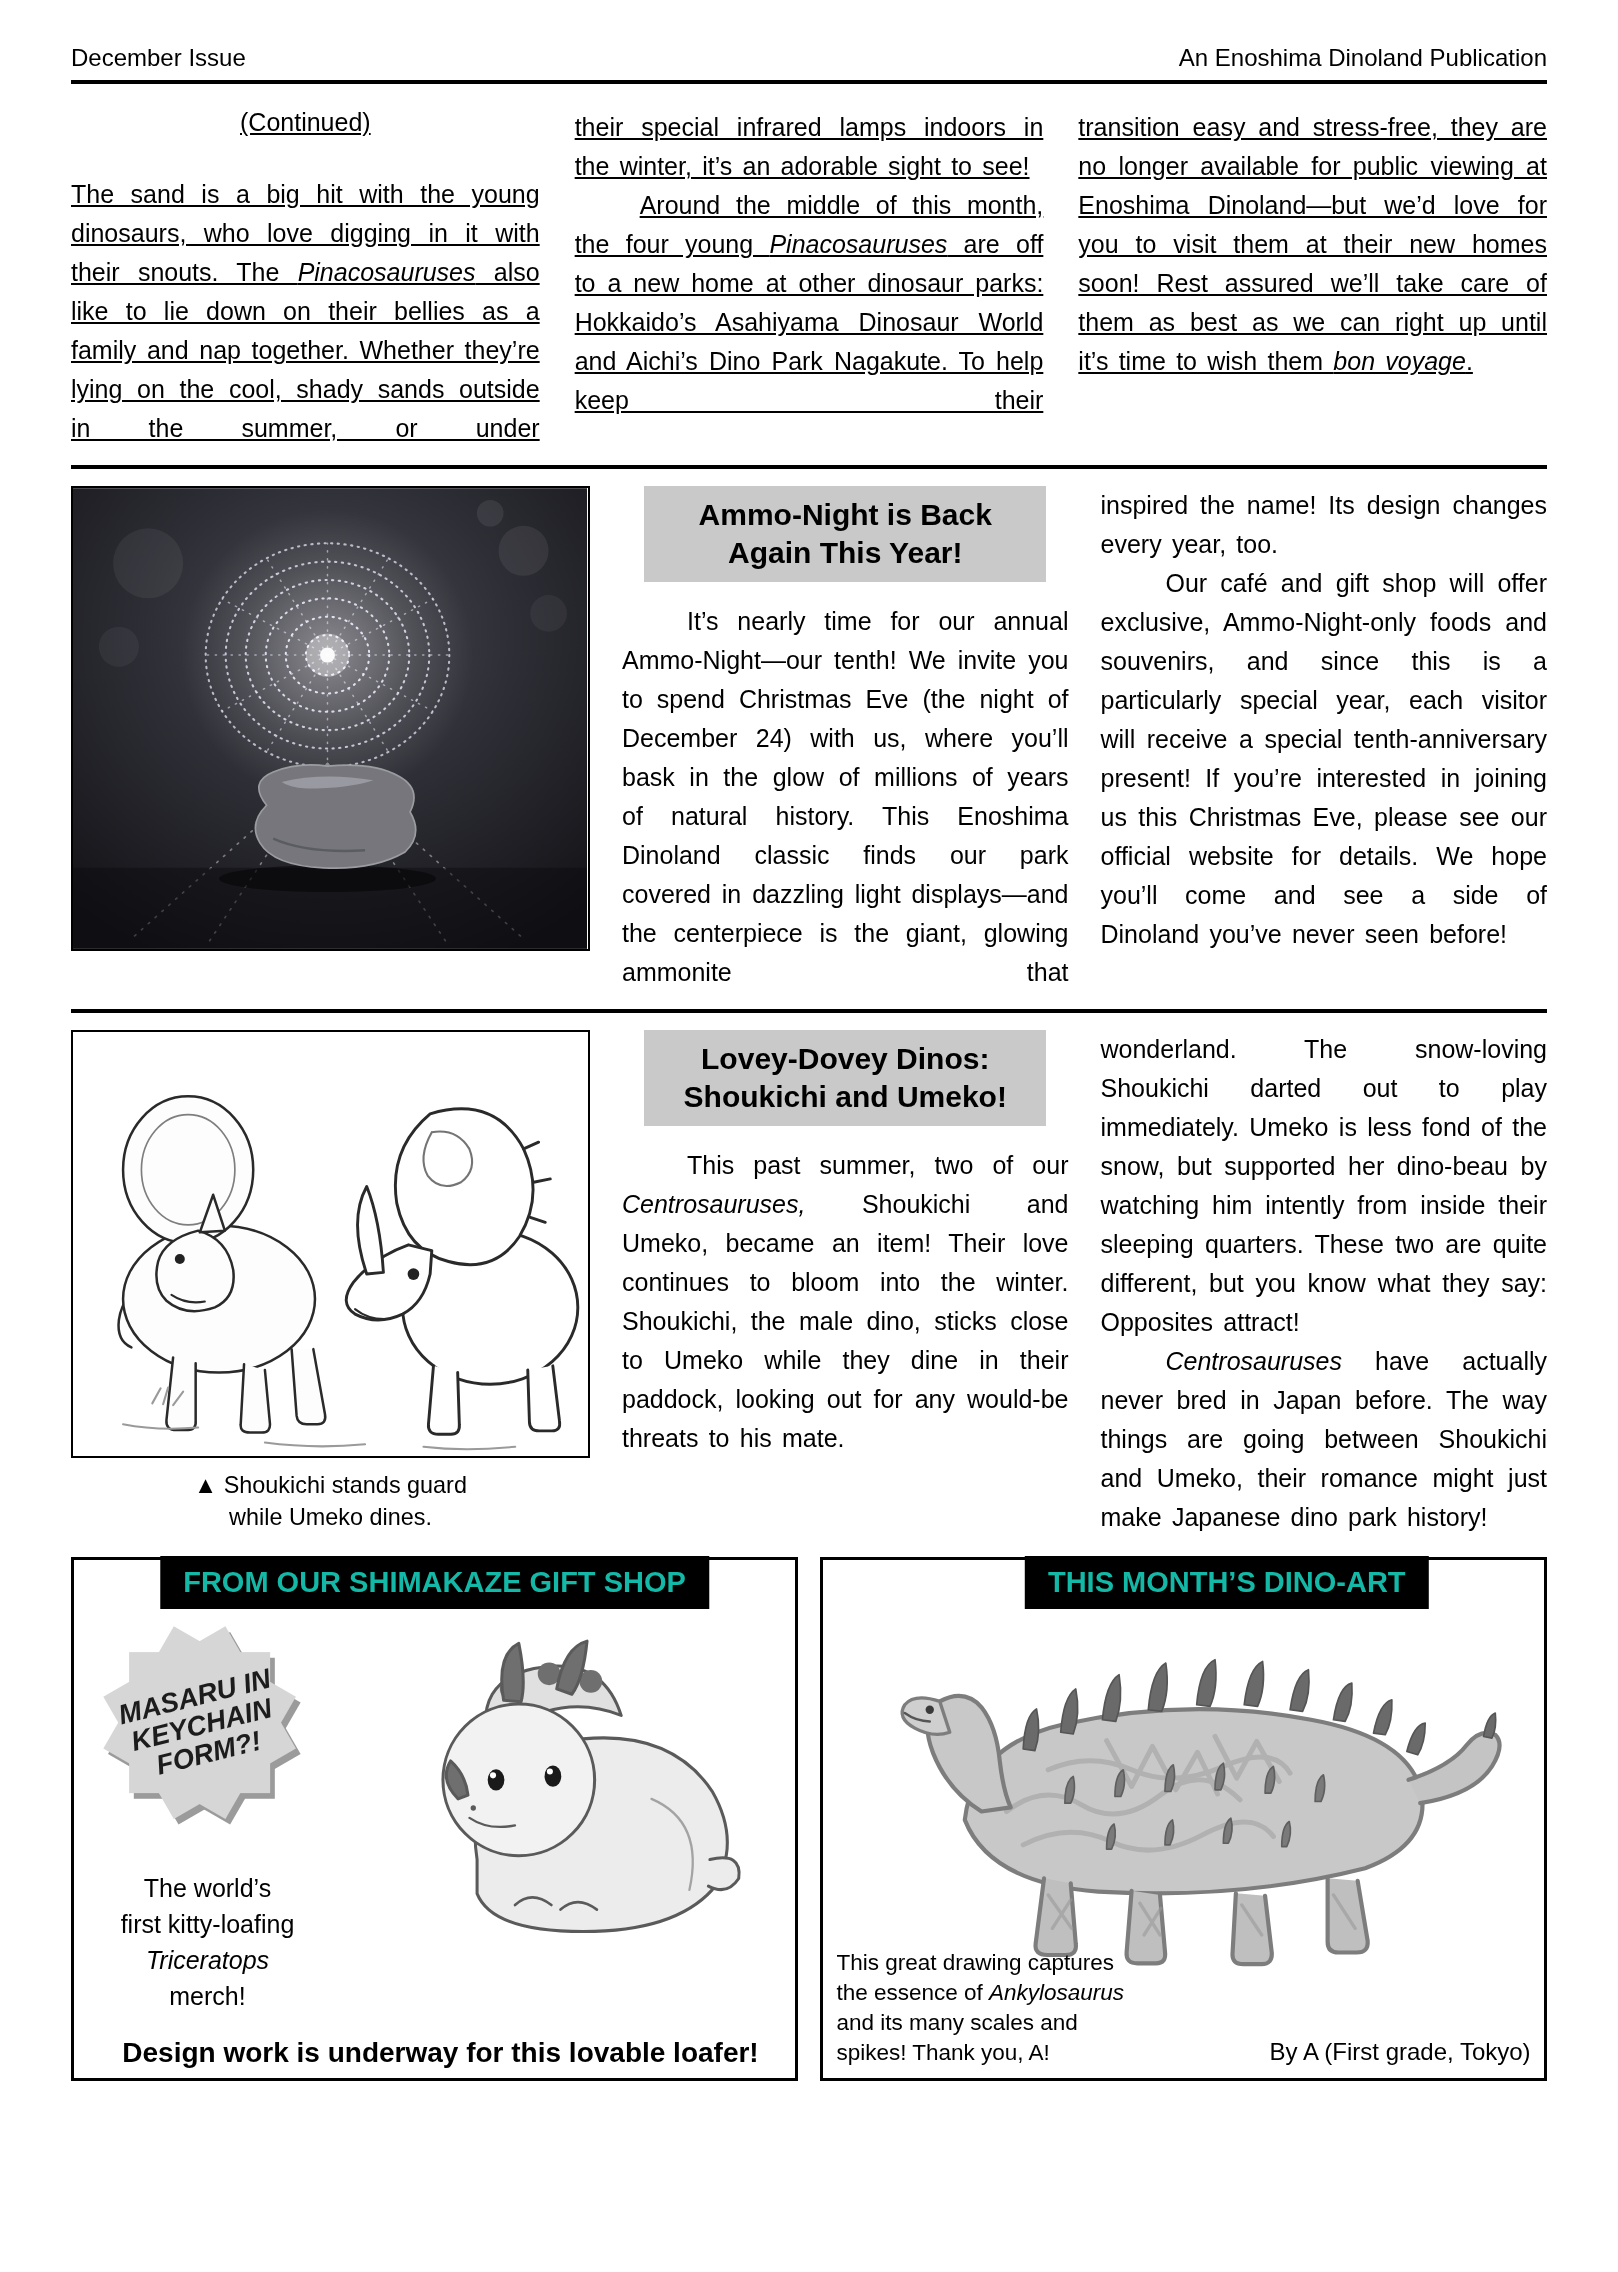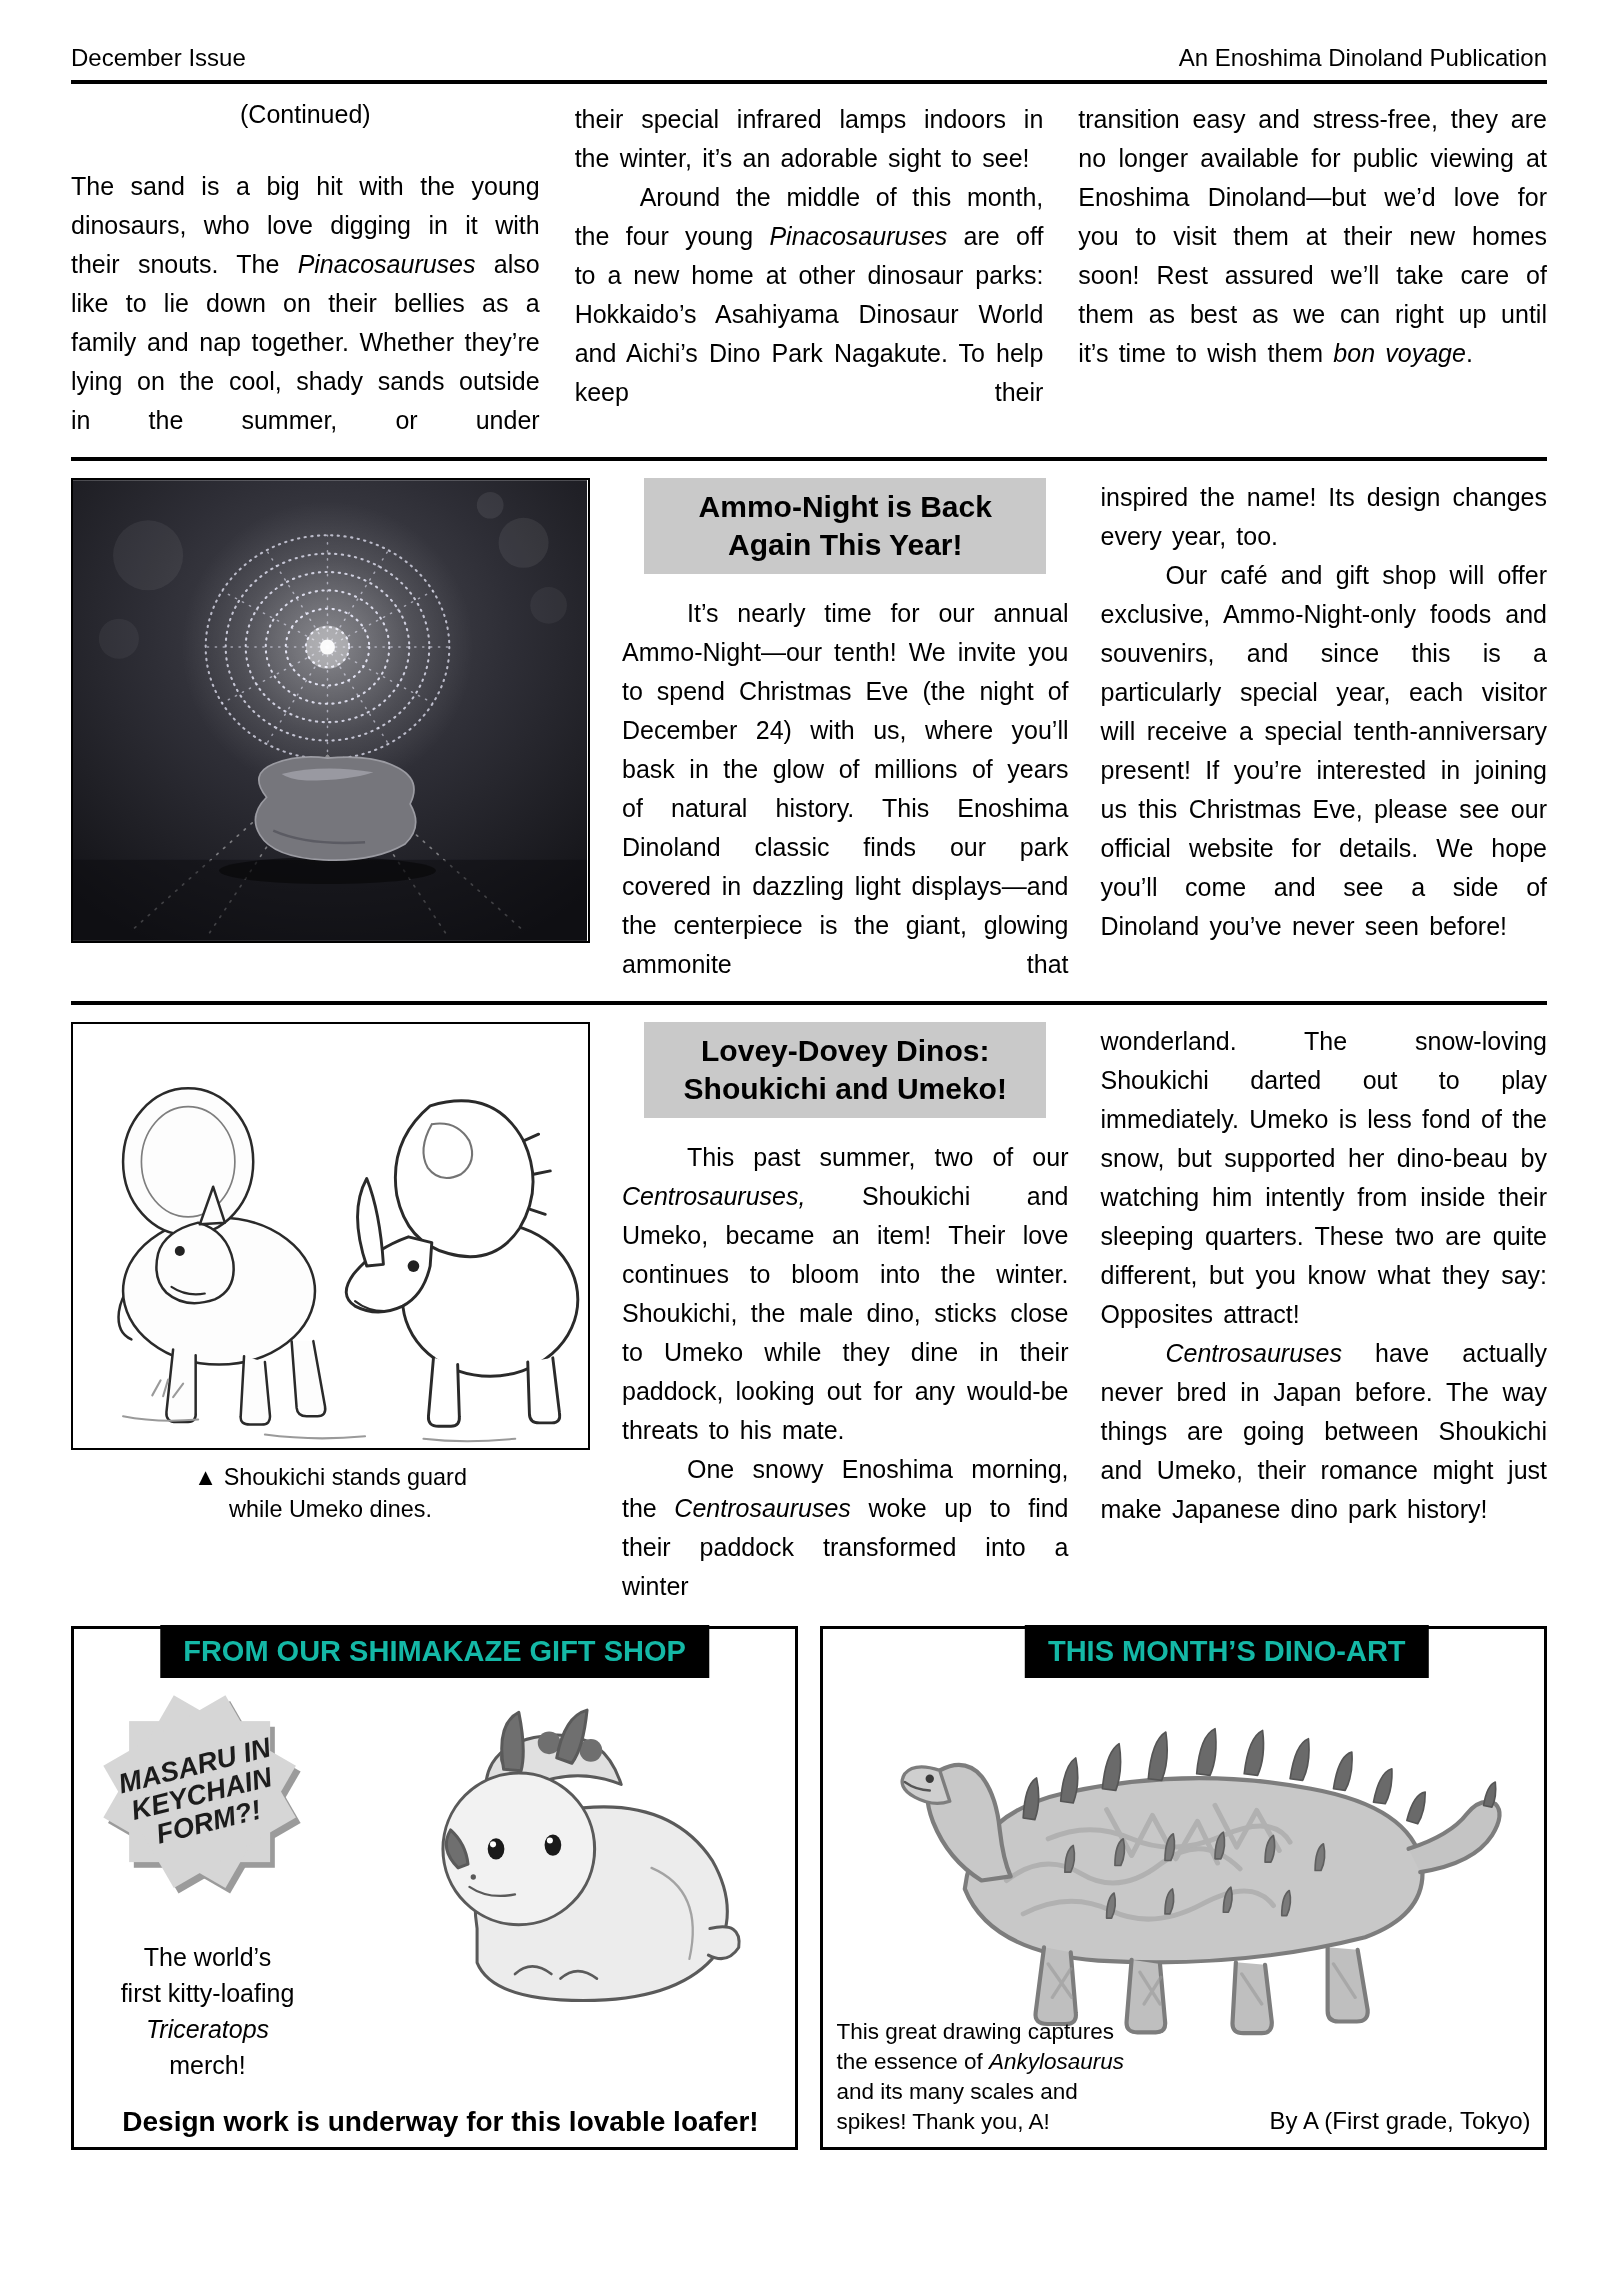--- a/index.html
+++ b/index.html
@@ -24,21 +24,21 @@
   
   .para {
     font-size: 25px; line-height: 39px;
     text-align: justify; word-spacing: 3.3px;
   }
   .para em { font-style: italic; }
   .indent { text-indent: 2.6em; }
   .cont { text-align-last: justify; }
   .continued { text-align: center; font-size: 25px; margin-bottom: 38px; }
 
-  .lead-grid { display: grid; grid-template-columns: 1fr 1fr 1fr; column-gap: 35px; margin-top: 16px; }
+  .lead-grid { display: grid; grid-template-columns: 1fr 1fr 1fr; column-gap: 35px; margin-top: 24px; text-decoration: underline; }
 
   .feature-grid { display: grid; grid-template-columns: 519px 1fr 1fr; column-gap: 32px; align-items: start; }
 
   figure { margin: 0; }
   .photo-frame { border: 2.5px solid #000; background: #fff; overflow: hidden; }
   .photo-frame svg { display: block; }
   .caption { text-align: center; font-size: 23.4px; line-height: 32px; margin-top: 11px; white-space: pre-line; }
 
   .headline {
     background: #c9c9c9;
@@ -230,21 +230,20 @@
           </g>
         </svg>
       </div>
       <figcaption class="caption">▲ Shoukichi stands guard
 while Umeko dines.</figcaption>
     </figure>
     <div>
       <h2 class="headline">Lovey-Dovey Dinos:
 Shoukichi and Umeko!</h2>
       <p class="para indent"><span>This past summer, two of our </span><em>Centrosauruses,</em><span> Shoukichi and Umeko, became an item! Their love continues to bloom into the winter. Shoukichi, the male dino, sticks close to Umeko while they dine in their paddock, looking out for any would-be threats to his mate.</span></p>
-      <p class="para indent cont"><span>One snowy Enoshima morning, the </span><em>Centrosauruses</em><span> woke up to find their paddock transformed into a winter</span></p>
     </div>
     <div>
       <p class="para"><span>wonderland. The snow-loving Shoukichi darted out to play immediately. Umeko is less fond of the snow, but supported her dino-beau by watching him intently from inside their sleeping quarters. These two are quite different, but you know what they say: Opposites attract!</span></p>
       <p class="para indent"><em>Centrosauruses</em><span> have actually never bred in Japan before. The way things are going between Shoukichi and Umeko, their romance might just make Japanese dino park history!</span></p>
     </div>
   </section>
 
   <section class="bottom-grid">
 
     <div class="panel">

